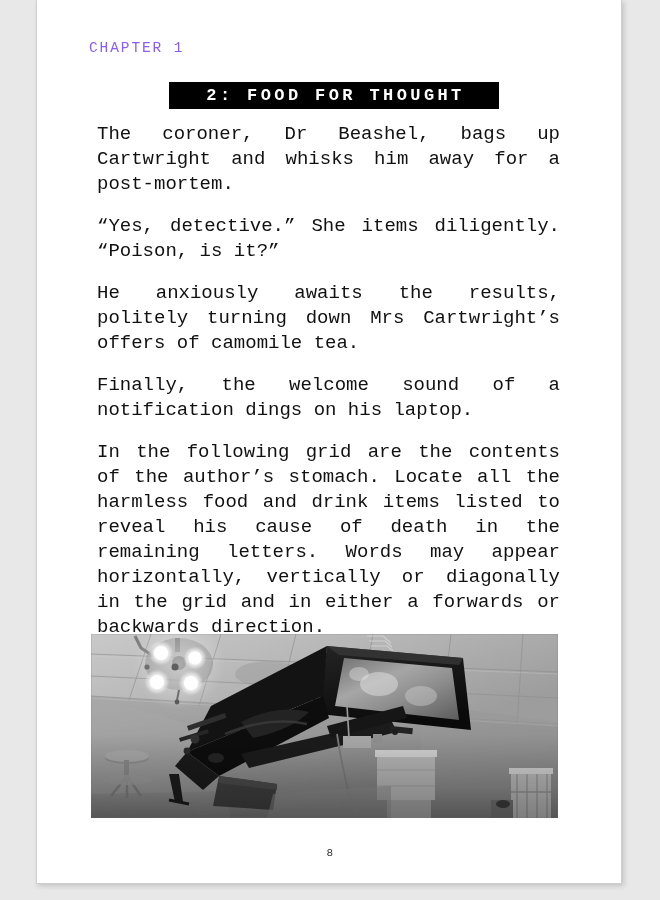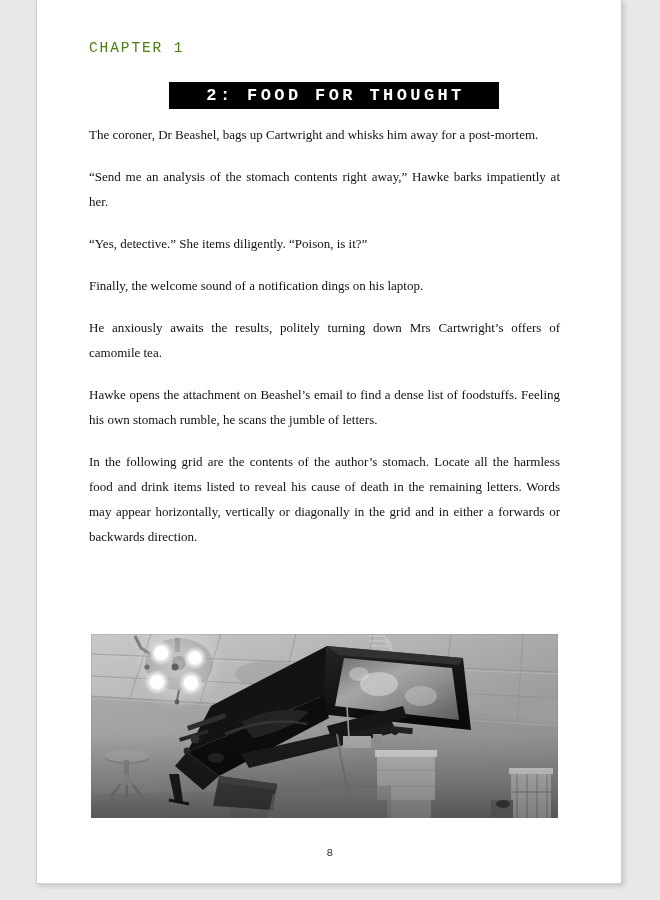--- a/index.html
+++ b/index.html
@@ -55,21 +55,21 @@
     top: 40px;
     width: 472px;
     display: flex;
     justify-content: space-between;
     align-items: baseline;
   }
   .running-head span {
     font-family: "Liberation Mono", "DejaVu Sans Mono", monospace;
     font-size: 14.5px;
     letter-spacing: 1.9px;
-    color: #4d7c0f;
+    color: #8b5cf6;
     white-space: nowrap;
   }
   .rh-right { text-align: right; }
 
   
   .section-banner {
     position: absolute;
     left: 132px;
     top: 82px;
     width: 330px;
@@ -91,27 +91,27 @@
   }
 
   
   .body-column {
     position: absolute;
     left: 52px;
     top: 122px;
     width: 471px;
   }
   .body-para {
-    font-family: Liberation Serif, serif;
-    font-size: 13px;
+    font-family: Liberation Mono, monospace;
+    font-size: 19px;
     line-height: 25px;
     color: #111111;
     text-align: justify;
     text-justify: inter-word;
-    margin: 0 0 17px 0;
+    margin: 0 0 17px 8px;
     hyphens: manual;
   }
   .body-para:last-child { margin-bottom: 0; }
 
   
   .photo-frame {
     position: absolute;
     left: 54px;
     top: 634px;
     width: 467px;
@@ -146,25 +146,23 @@
   <div class="running-head">
     <span class="rh-left">CHAPTER 1</span>
   </div>
 
   <div class="section-banner">
     <span class="section-banner-text">2: FOOD FOR THOUGHT</span>
   </div>
 
   <div class="body-column">
     <p class="body-para">The coroner, Dr Beashel, bags up Cartwright and whisks him away for a post-mortem.</p>
-    <p class="body-para">“Send me an analysis of the stomach contents right away,” Hawke barks impatiently at her.</p>
     <p class="body-para">“Yes, detective.” She items diligently. “Poison, is it?”</p>
+    <p class="body-para">He anxiously awaits the results, politely turning down Mrs Cartwright’s offers of camomile tea.</p>
     <p class="body-para">Finally, the welcome sound of a notification dings on his laptop.</p>
-    <p class="body-para">He anxiously awaits the results, politely turning down Mrs Cartwright’s offers of camomile tea.</p>
-    <p class="body-para">Hawke opens the attachment on Beashel’s email to find a dense list of foodstuffs. Feeling his own stomach rumble, he scans the jumble of letters.</p>
     <p class="body-para">In the following grid are the contents of the author’s stomach. Locate all the harmless food and drink items listed to reveal his cause of death in the remaining letters. Words may appear horizontally, vertically or diagonally in the grid and in either a forwards or backwards direction.</p>
   </div>
 
   <div class="photo-frame">
     <svg class="photo-svg" viewBox="0 0 467 184" preserveAspectRatio="none">
       <defs>
         <linearGradient id="wallGrad" x1="0" y1="0" x2="0.25" y2="1">
           <stop offset="0%" stop-color="#b9b9b9"></stop>
           <stop offset="45%" stop-color="#a3a3a3"></stop>
           <stop offset="100%" stop-color="#7e7e7e"></stop>

